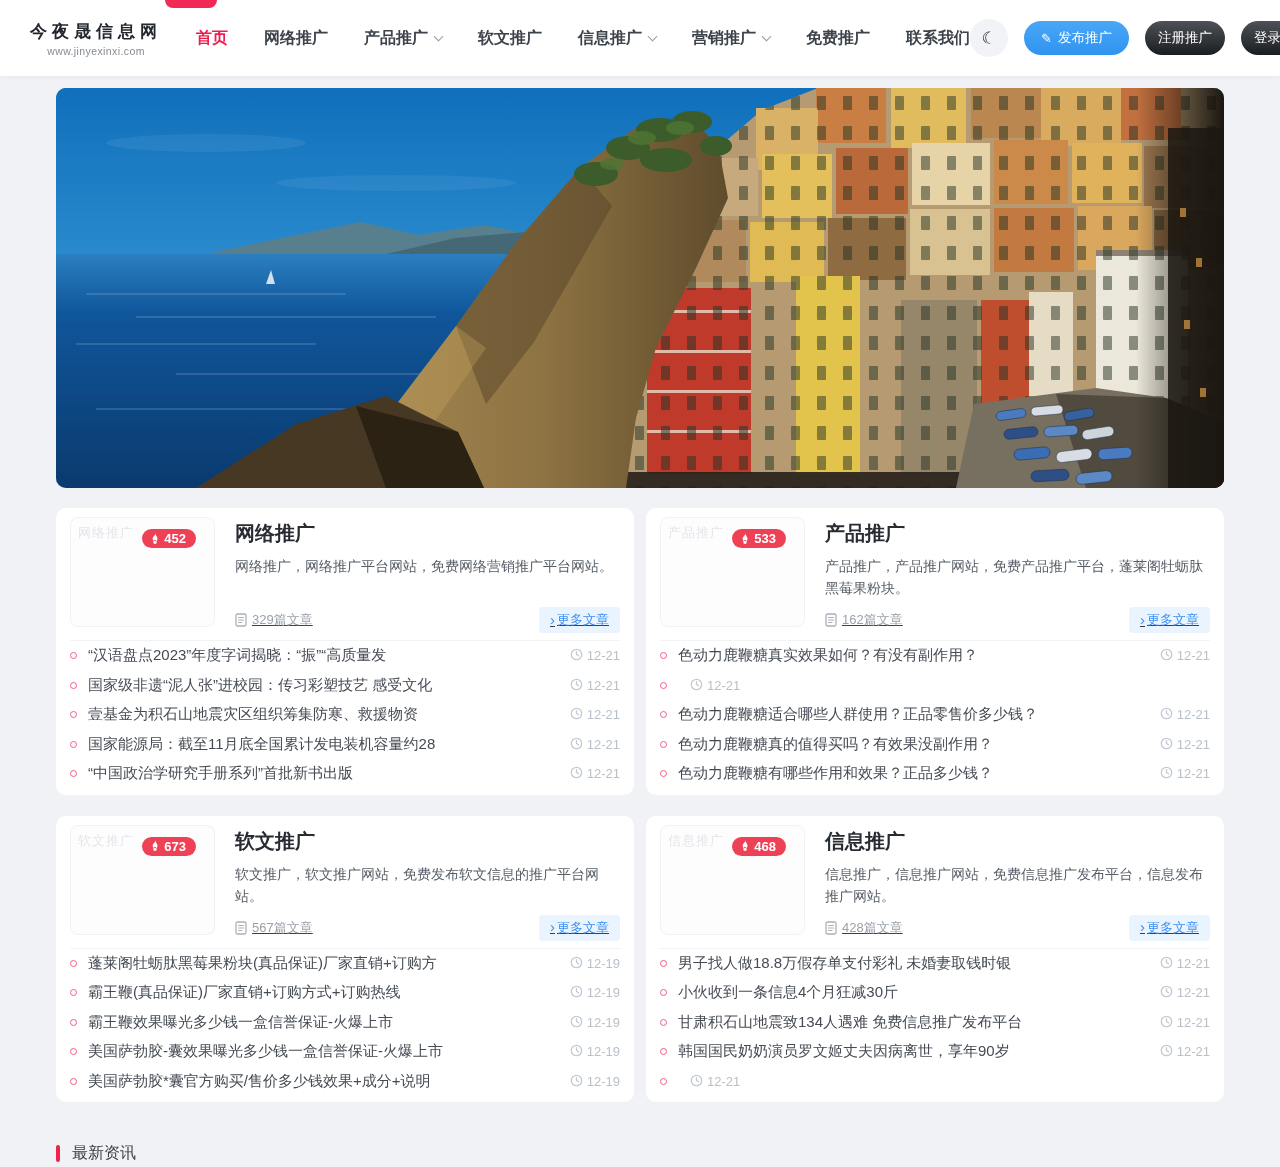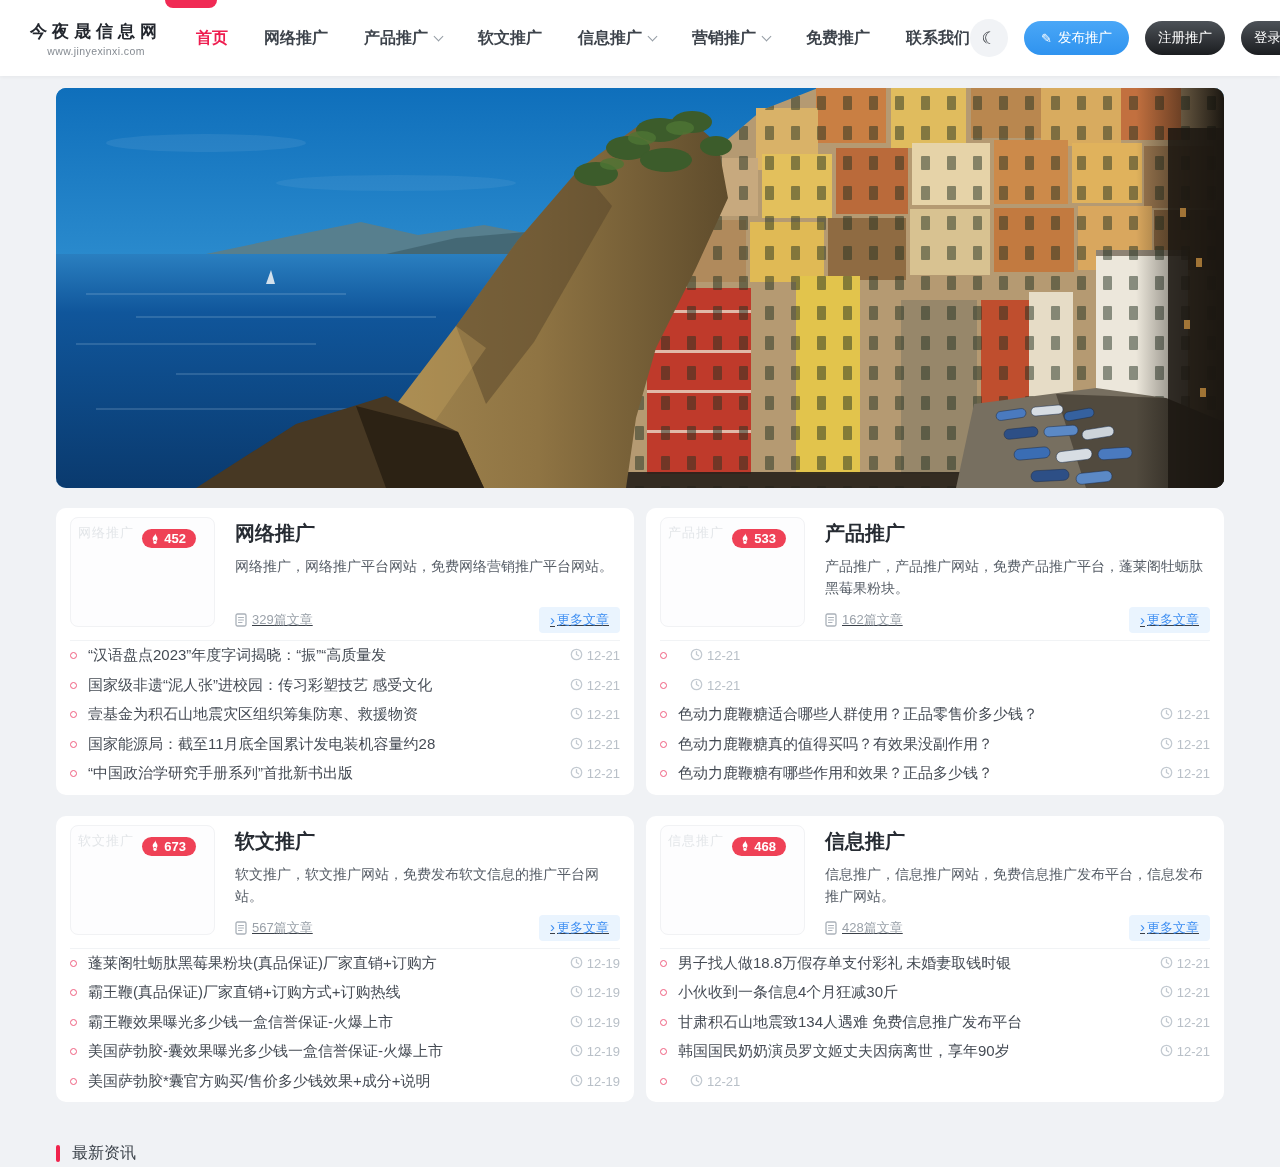--- a/index.html
+++ b/index.html
@@ -388,20 +388,21 @@
         <a class="more-btn">
           <span class="chev-r">›</span>
           <span>更多文章</span>
         </a>
       </div>
     </div>
   </div>
   <ul class="article-list">
         <li class="article-row">
       <i class="bullet"></i>
+      <a class="article-title">色动力鹿鞭糖真实效果如何？有没有副作用？</a>
       <span class="article-date">
         <svg width="13" height="13" viewBox="0 0 14 14">
               <circle cx="7" cy="7" r="5.6" fill="none" stroke="#c3cad1" stroke-width="1.4"></circle>
               <path d="M7 3.8V7l2.2 1.4" fill="none" stroke="#c3cad1" stroke-width="1.4" stroke-linecap="round"></path>
             </svg>
         <span>12-21</span>
       </span>
         </li>
         <li class="article-row">
       <i class="bullet"></i>

